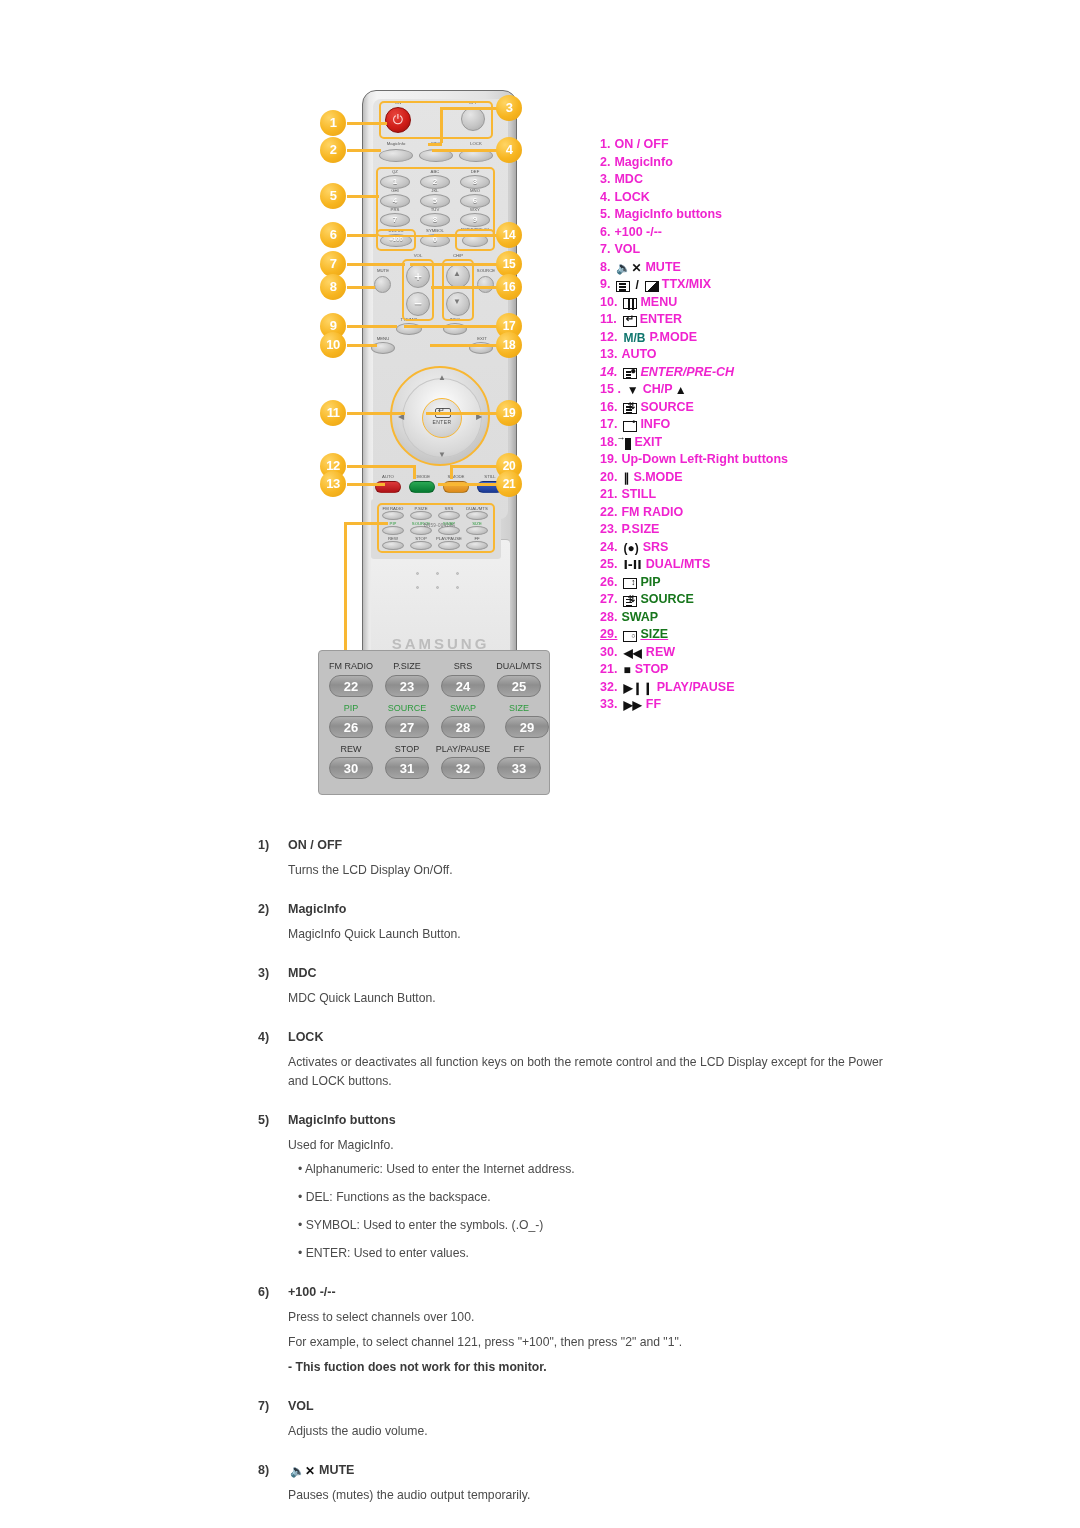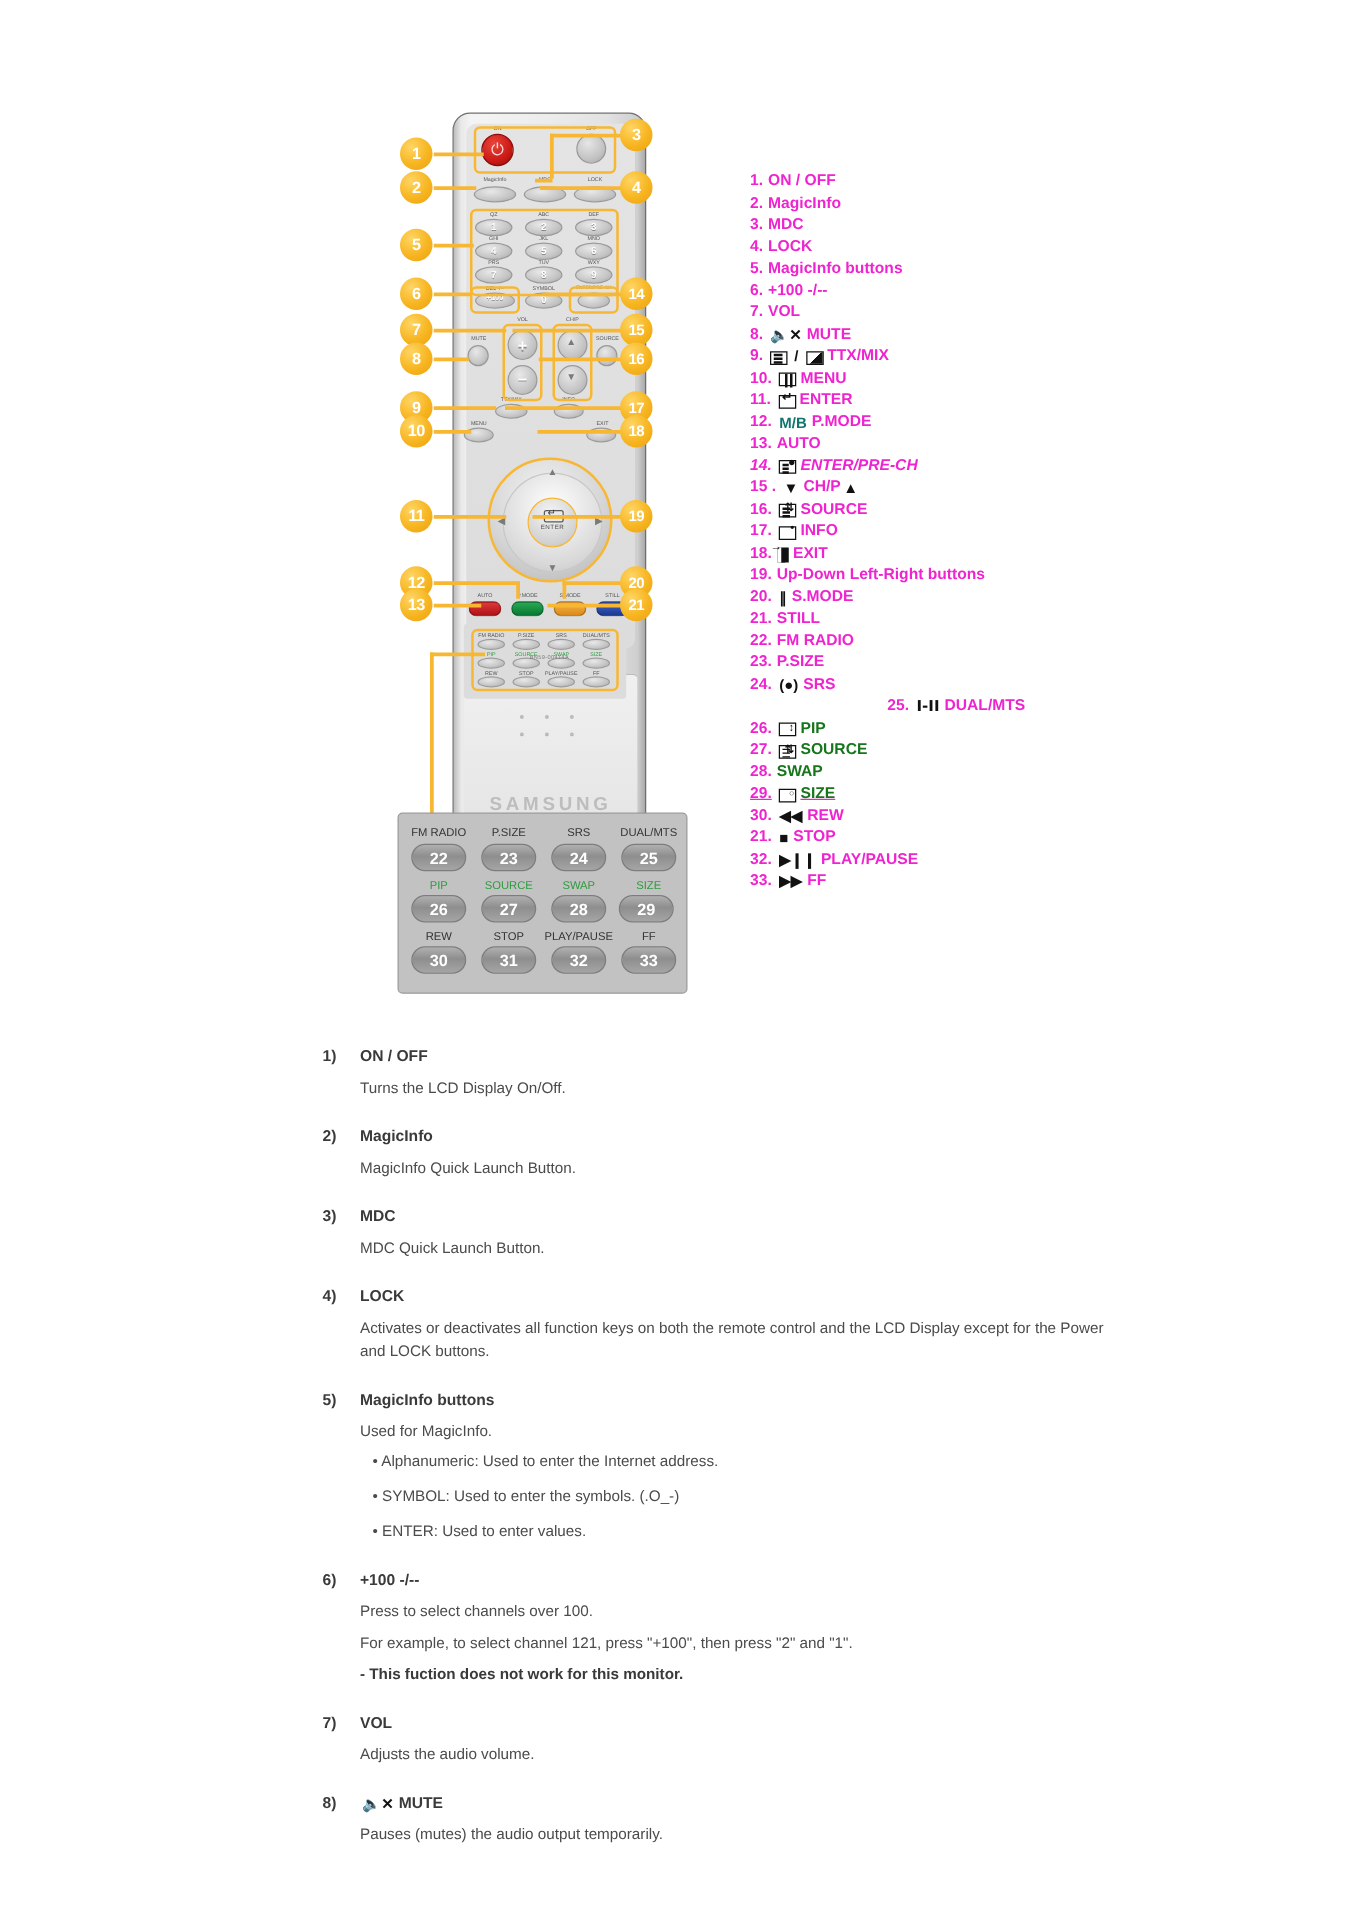--- a/index.html
+++ b/index.html
@@ -665,21 +665,21 @@
         <div class="klab" style="left:170px; top:10px;">DUAL/MTS</div>
         <div class="kbtn" style="left:178px; top:24px;">25</div>
 
         <div class="klab green" style="left:2px;   top:52px;">PIP</div>
         <div class="kbtn" style="left:10px;  top:65px;">26</div>
         <div class="klab green" style="left:58px;  top:52px;">SOURCE</div>
         <div class="kbtn" style="left:66px;  top:65px;">27</div>
         <div class="klab green" style="left:114px; top:52px;">SWAP</div>
         <div class="kbtn" style="left:122px; top:65px;">28</div>
         <div class="klab green" style="left:170px; top:52px;">SIZE</div>
-        <div class="kbtn" style="left:176px; top:65px;">29</div>
+        <div class="kbtn" style="left:186px; top:65px;">29</div>
 
         <div class="klab" style="left:2px;   top:93px;">REW</div>
         <div class="kbtn" style="left:10px;  top:106px;">30</div>
         <div class="klab" style="left:58px;  top:93px;">STOP</div>
         <div class="kbtn" style="left:66px;  top:106px;">31</div>
         <div class="klab" style="left:114px; top:93px;">PLAY/PAUSE</div>
         <div class="kbtn" style="left:122px; top:106px;">32</div>
         <div class="klab" style="left:170px; top:93px;">FF</div>
         <div class="kbtn" style="left:178px; top:106px;">33</div>
       </div>
@@ -790,21 +790,21 @@
         </div>
         <div class="lrow" style="margin-top: 5px;">
           <span class="lnum">23.</span>
           <span class="ltext">P.SIZE</span>
         </div>
         <div class="lrow" style="margin-top: 5px;">
           <span class="lnum">24.</span>
           <span class="licon">(●)</span>
           <span class="ltext">SRS</span>
         </div>
-        <div class="lrow" style="margin-top: 5px; justify-content: center;">
+        <div class="lrow" style="margin-top: 5px;">
           <span class="lnum">25.</span>
           <span class="licon" style="font-family:&quot;DejaVu Sans&quot;,sans-serif;">I-II</span>
           <span class="ltext">DUAL/MTS</span>
         </div>
         <div class="lrow green" style="margin-top: 5px;">
           <span class="lnum">26.</span>
           <span class="icon-box pip"></span>
           <span class="ltext">PIP</span>
         </div>
         <div class="lrow green" style="margin-top: 5px;">
@@ -883,20 +883,21 @@
       </div>
       <div class="entry">
         <div class="entry-head">
           <span class="ehnum">5)</span>
           <span class="ehtitle"><span>MagicInfo buttons</span></span>
         </div>
         <div class="entry-body">
           <p>Used for MagicInfo.</p>
           <ul>
             <li>Alphanumeric: Used to enter the Internet address.</li>
+            <li>DEL: Functions as the backspace.</li>
             <li>SYMBOL: Used to enter the symbols. (.O_-)</li>
             <li>ENTER: Used to enter values.</li>
           </ul>
         </div>
       </div>
       <div class="entry">
         <div class="entry-head">
           <span class="ehnum">6)</span>
           <span class="ehtitle"><span>+100 -/--</span></span>
         </div>

